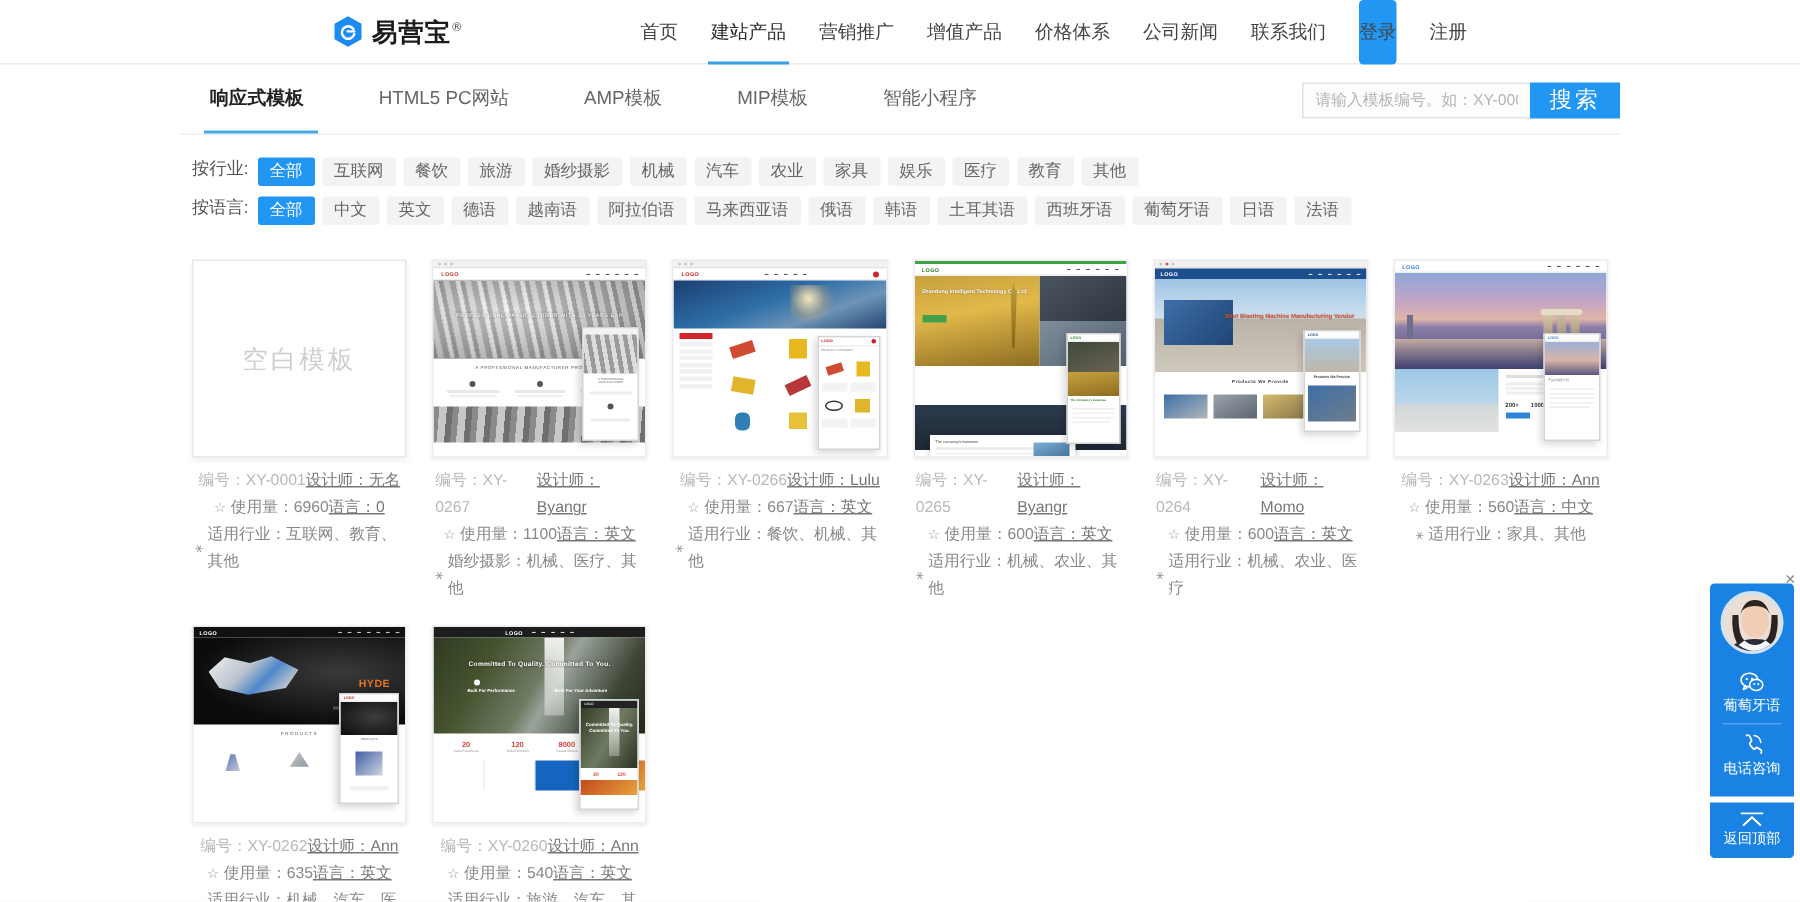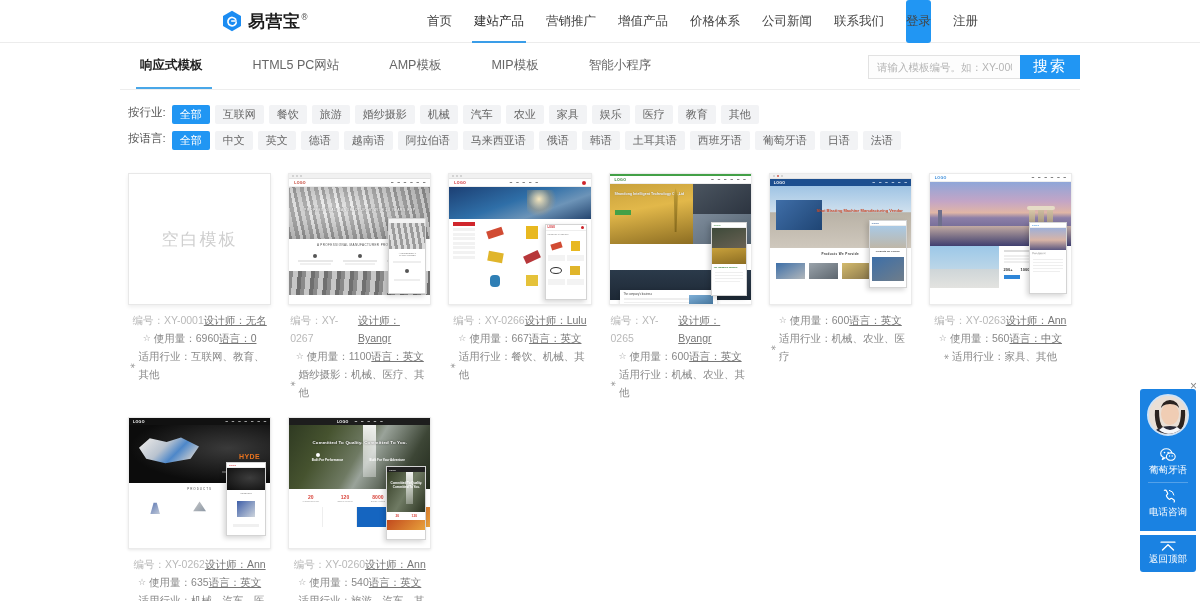--- a/index.html
+++ b/index.html
@@ -695,20 +695,24 @@
               <div style="height:5px;background:#fff;border-bottom:1px solid #eee;display:flex;align-items:center;padding:0 2px;">
                   <span style="font-size:2.4px;color:#1d4f8f;font-weight:bold;">LOGO</span>
                 </div>
               <div style="height:22px;background:linear-gradient(180deg,#a9c9e5,#bfb7a8);"></div>
               <div style="padding:2px;font-size:2.4px;font-weight:bold;color:#444;text-align:center;">Products We Provide</div>
               <div style="height:24px;background:linear-gradient(150deg,#3d6fa8,#6f7d8a);margin:2px;"></div>
             </div>
           </div>
         </div>
         <div class="meta">
+          <div class="meta-line first">
+            <span>编号：XY-0264</span>
+            <span class="meta-right">设计师：Momo</span>
+          </div>
           <div class="meta-line">
             <span class="meta-left">
                 <span class="ic">☆</span>
                 <span>使用量：600</span>
               </span>
             <span class="meta-right">语言：英文</span>
           </div>
           <div class="meta-line">
             <span class="meta-left">
                 <span class="ic">⚹</span>

